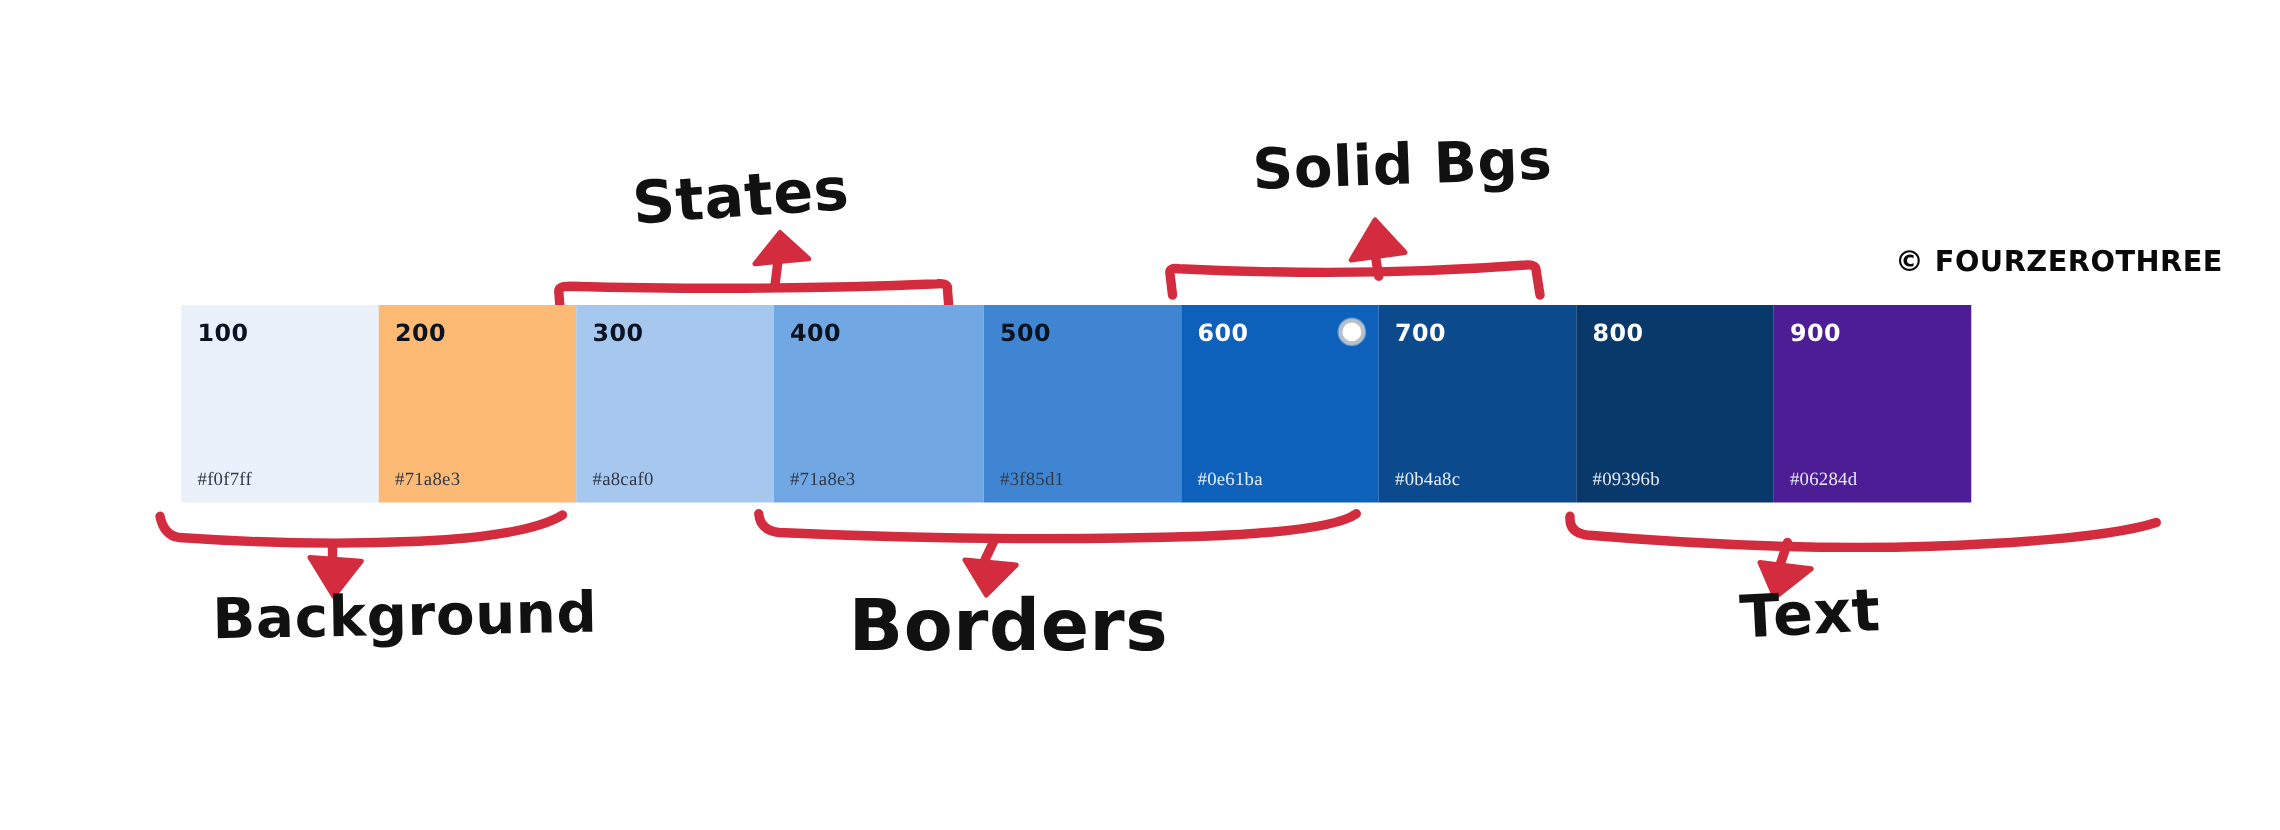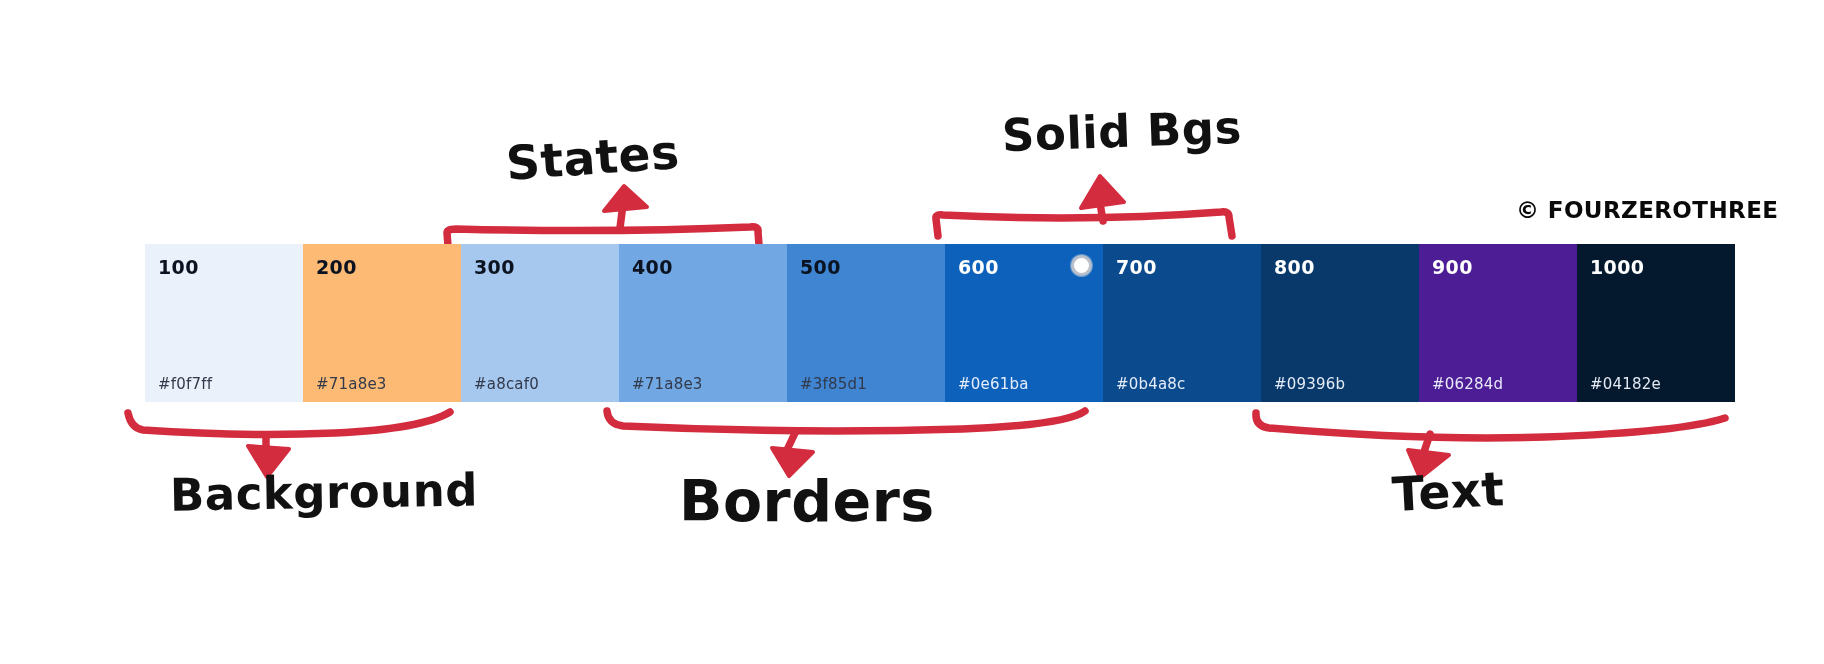--- a/index.html
+++ b/index.html
@@ -37,20 +37,21 @@
     line-height: 1;
   }
   .swatch .hex {
     position: absolute;
     left: 13px;
     bottom: 10px;
     font-size: 15px;
     font-weight: 400;
     letter-spacing: 0.2px;
     line-height: 1;
+    font-family: Liberation Serif, serif;
   }
   .swatch.on-light .weight { color: #0b1220; }
   .swatch.on-light .hex    { color: #32394a; }
   .swatch.on-dark  .weight { color: #ffffff; }
   .swatch.on-dark  .hex    { color: rgba(240,246,255,0.95); }
 
   .dot {
     position: absolute;
     top: 11px;
     right: 11px;
@@ -196,19 +197,15 @@
     <div class="swatch on-dark" style="background: rgb(9, 57, 107);">
       <span class="weight">800</span>
       <span class="hex">#09396b</span>
     </div>
 
     <div class="swatch on-dark" style="background: #4c1d95;">
       <span class="weight">900</span>
       <span class="hex">#06284d</span>
     </div>
 
-    <div class="swatch on-dark" style="background: rgb(4, 24, 46);">
-      <span class="weight">1000</span>
-      <span class="hex">#04182e</span>
-    </div>
 
   </div>
 </div>
 
 </body></html>

